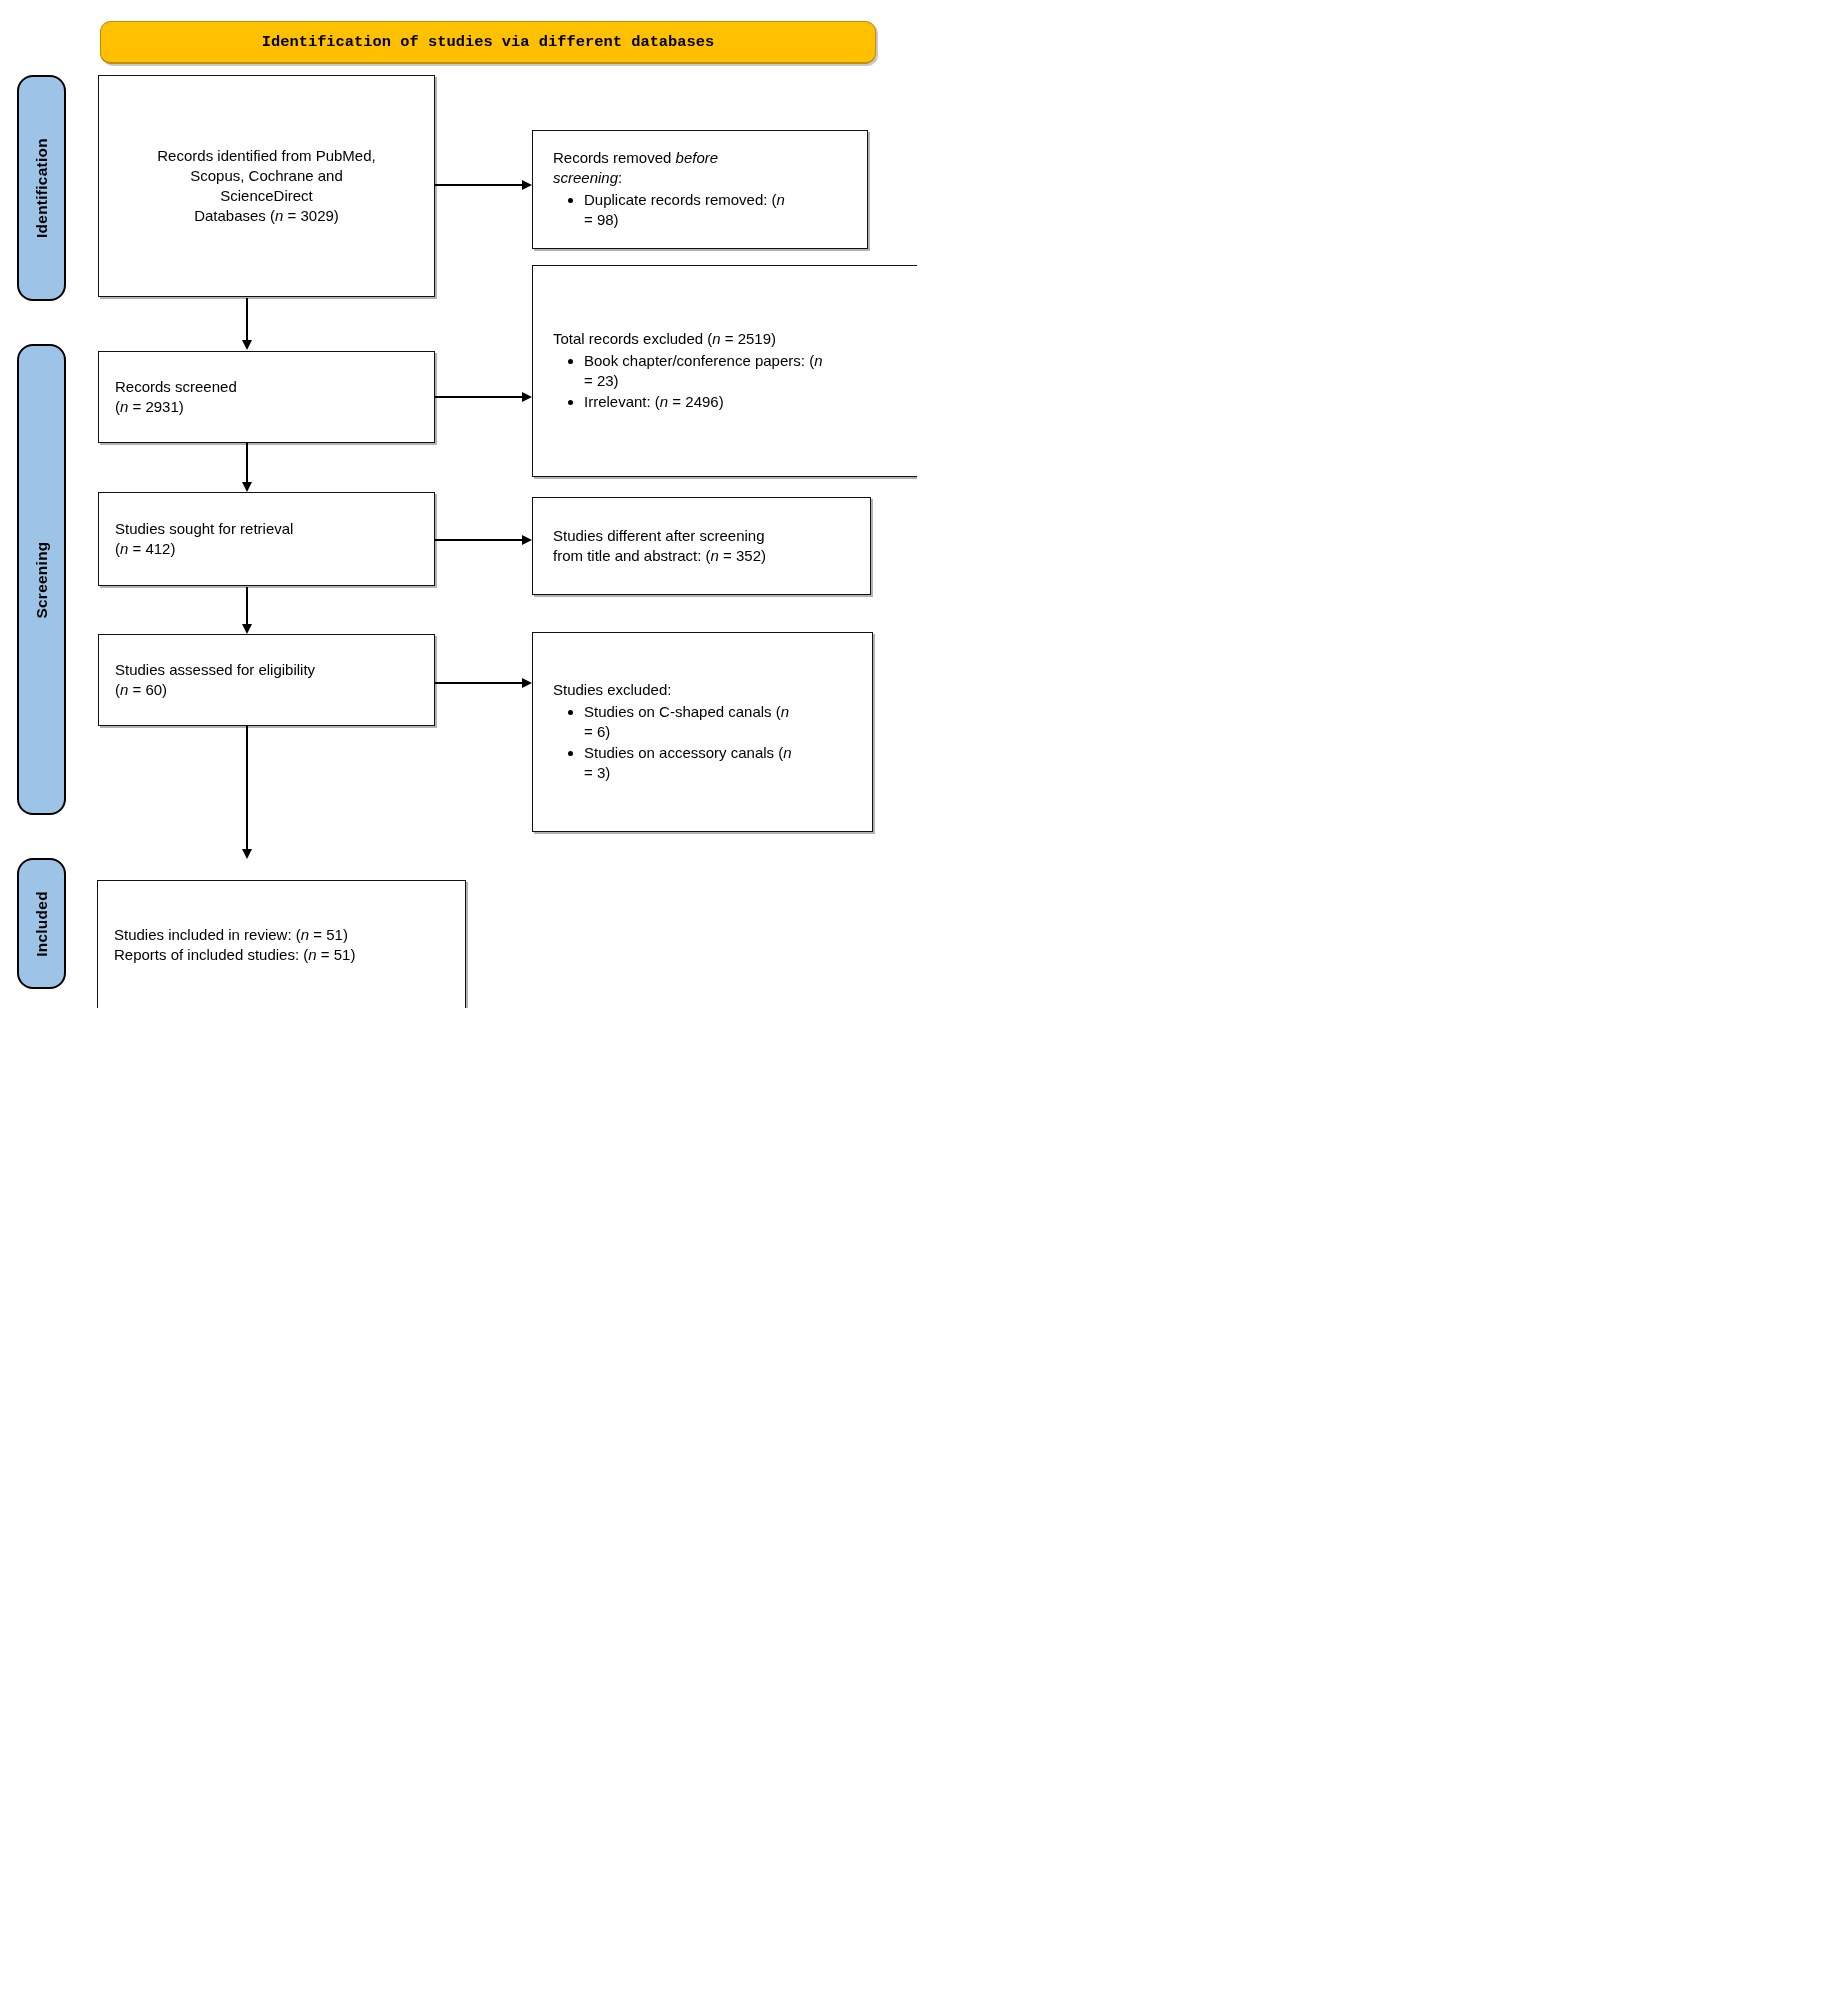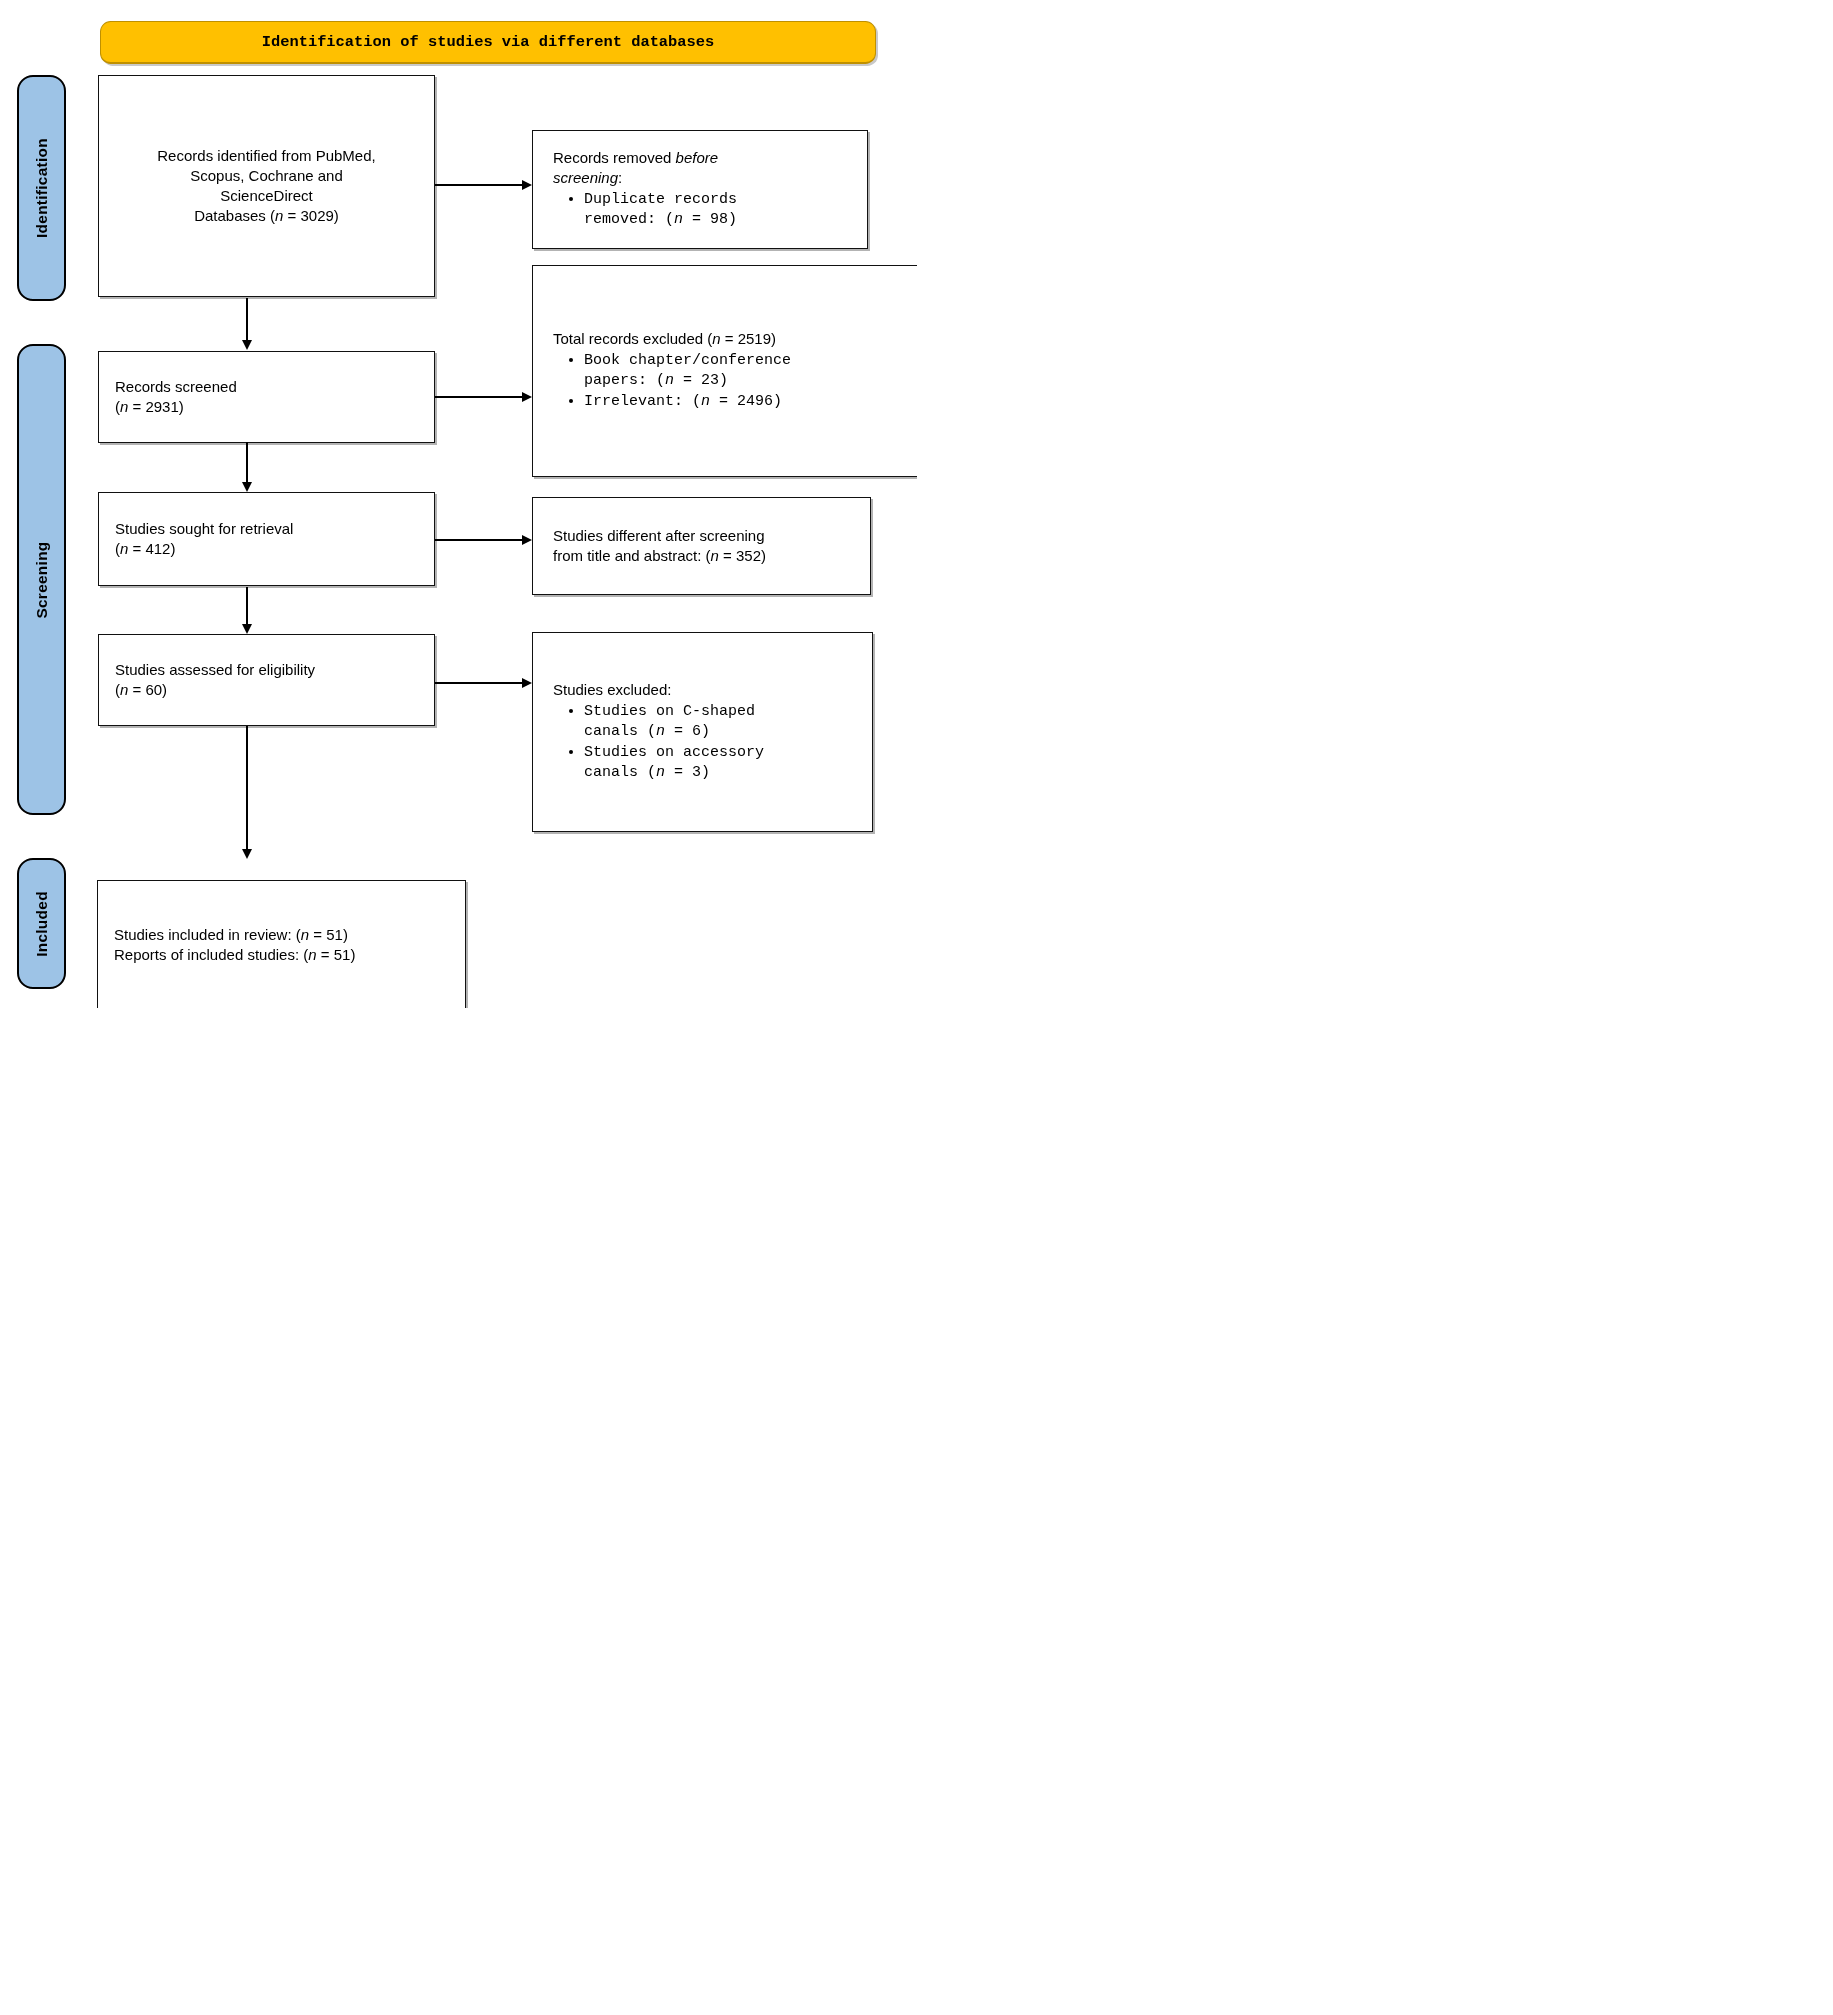--- a/index.html
+++ b/index.html
@@ -53,21 +53,21 @@
     background:#fff;
     border:1.7px solid var(--box-border);
     box-shadow:2px 2px 0 var(--shadow);
     display:flex;flex-direction:column;justify-content:center;
     font-size:15px;line-height:1.35;
   }
   .center-text{align-items:center;text-align:center;padding:4px 18.7px;}
   .left-text{padding:4px 12px 4px 16px;text-align:left;}
   .rb{padding:6.7px 10.7px 6.7px 20px;}
   .rb ul{margin:1.3px 0 0 0;padding-left:31px;list-style:disc;}
-  .rb li{margin:0.7px 0;font-family:Liberation Mono, monospace;}
+  .rb li{margin:0.7px 0;}
   .rb1 ul li{max-width:207px;}
   .rb2 ul li{max-width:249px;}
   .rb4 ul li{max-width:212px;}
   .rb1 .rtitle{max-width:194px;}
   .varrow{position:absolute;width:2px;background:#000;}
   .varrow::after{
     content:"";position:absolute;left:50%;transform:translateX(-50%);
     bottom:-9.4px;
     border-left:5.3px solid transparent;border-right:5.3px solid transparent;
     border-top:10px solid #000;

